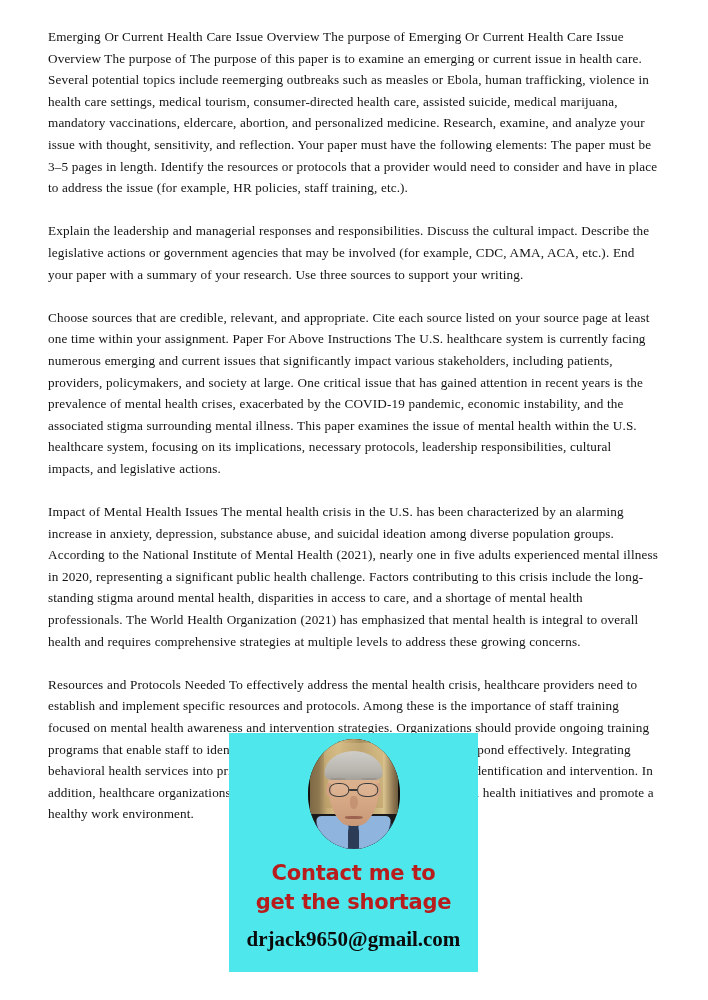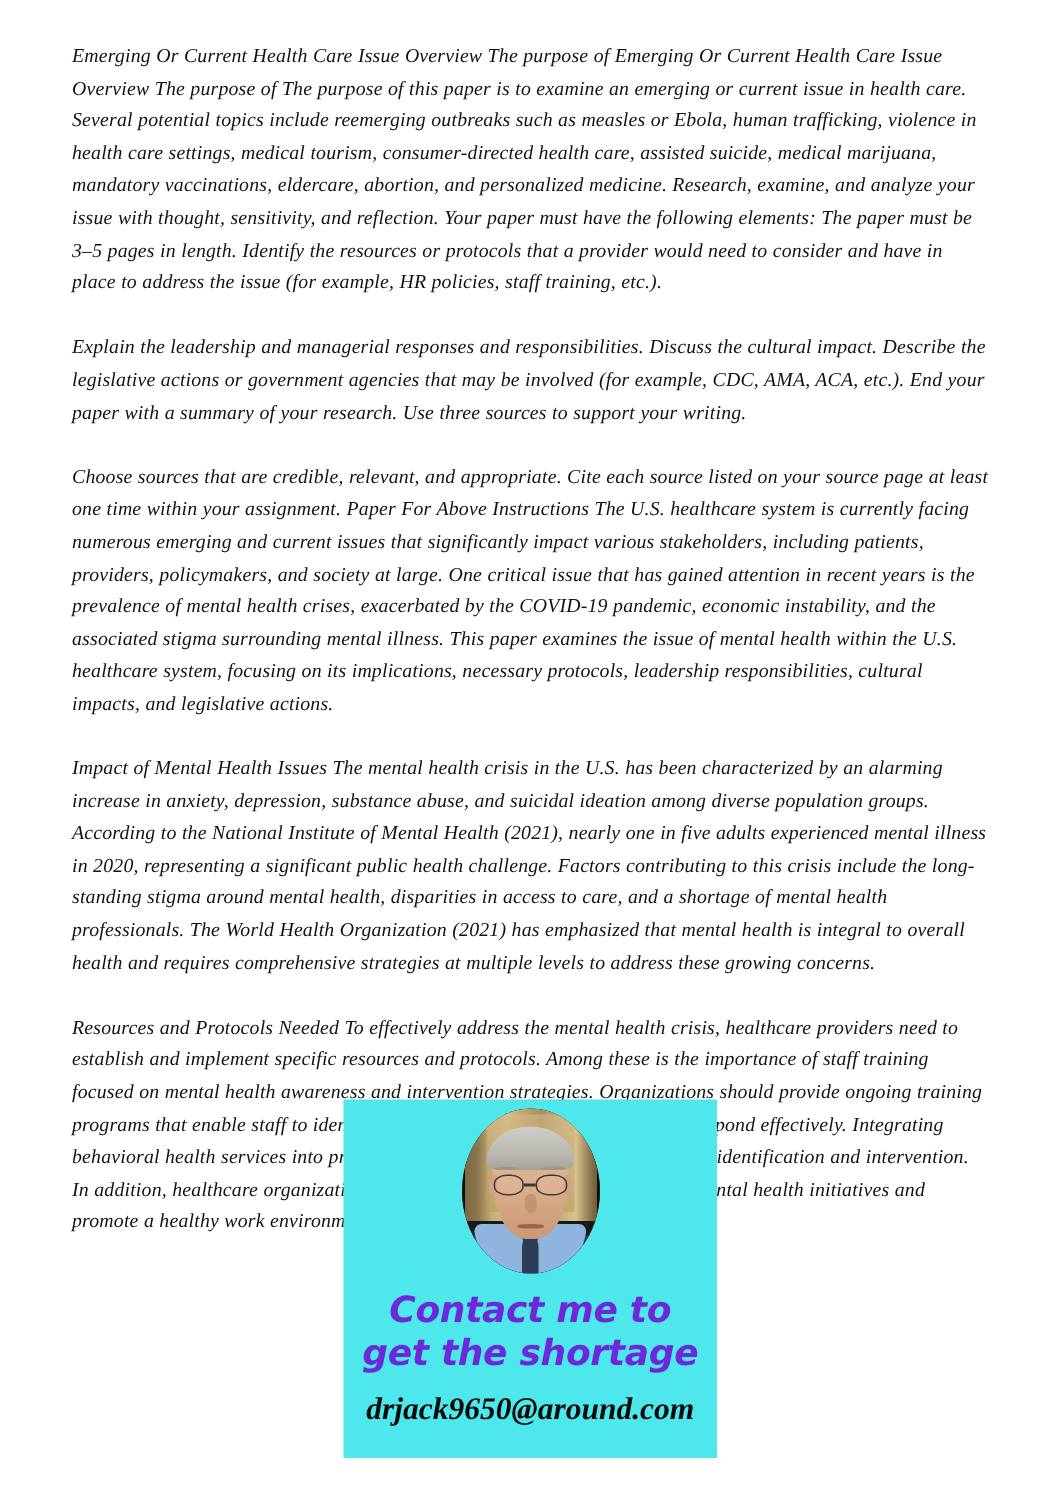--- a/index.html
+++ b/index.html
@@ -17,21 +17,20 @@
     color: #111111;
   }
 
   #page {
     position: absolute;
     top: 0;
     left: 0;
     width: 708px;
     height: 877px;
     background: #ffffff;
-    font-style: italic;
   }
 
   #doc-body {
     position: absolute;
     left: 48px;
     top: 26px;
     width: 612px;
   }
 
   .para {
@@ -226,23 +225,23 @@
     transform: translateX(-50%);
     width: 20%;
     height: 2.6%;
     background: #9d6351;
     border-radius: 40%;
   }
 
   .overlay-line {
     font-family: "DejaVu Sans", "Liberation Sans", sans-serif;
     font-weight: bold;
-    font-size: 24px;
+    font-size: 21px;
     line-height: 29px;
-    color: #6d28d9;
+    color: #b91c1c;
     text-align: center;
     letter-spacing: -0.2px;
     white-space: nowrap;
   }
   #overlay-line-1 { margin-top: 10px; }
   #overlay-email {
     font-family: "Liberation Serif", "DejaVu Serif", serif;
     font-weight: bold;
     font-size: 21px;
     line-height: 26px;
@@ -285,16 +284,16 @@
         <div class="lens l"></div>
         <div class="lens r"></div>
         <div class="bridge"></div>
       </div>
       <div class="nose"></div>
       <div class="mouth"></div>
     </div>
 
     <div class="overlay-line" id="overlay-line-1">Contact me to</div>
     <div class="overlay-line" id="overlay-line-2">get the shortage</div>
-    <div id="overlay-email">drjack9650@around.com</div>
+    <div id="overlay-email">drjack9650@gmail.com</div>
   </div>
 
 </div>
 
 </body></html>

